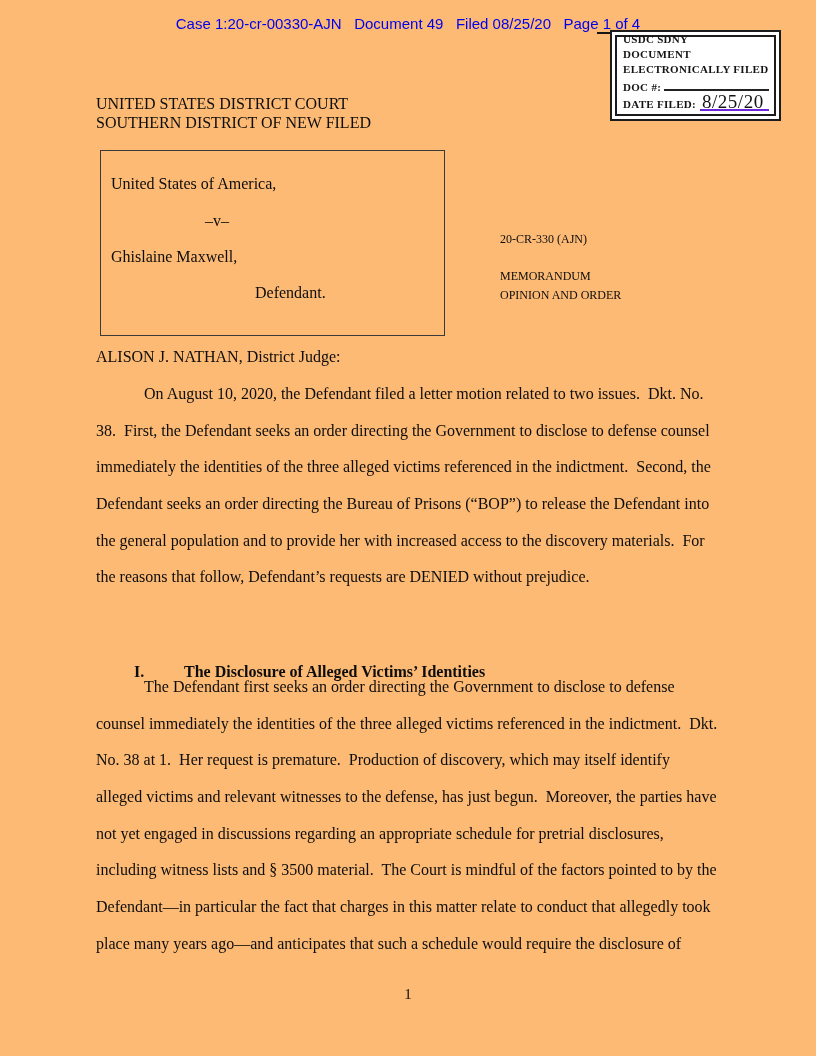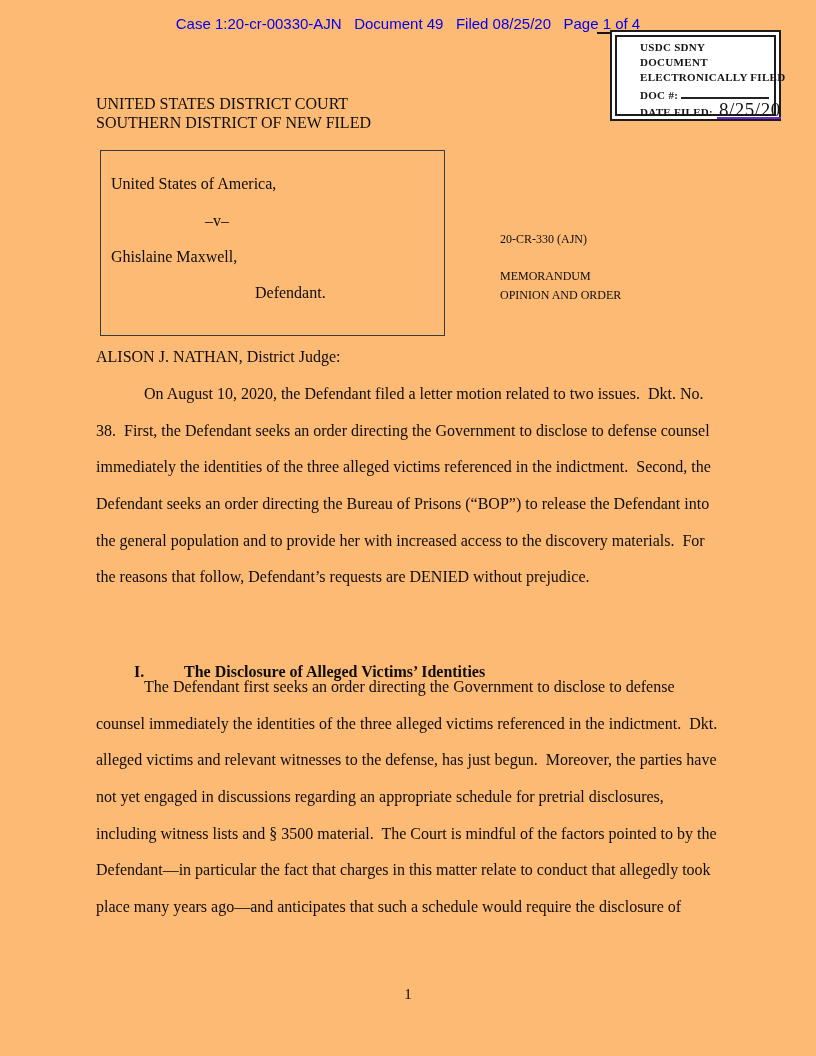--- a/index.html
+++ b/index.html
@@ -37,25 +37,25 @@
     top: 30px; left: 610px;
     width: 171px; height: 91px;
     border: 2px solid #1c1c1c;
     box-sizing: border-box;
     background: #ffffff;
   }
   .stamp-inner {
     position: absolute;
     top: 3px; left: 3px; right: 3px; bottom: 3px;
     border: 2px solid #1c1c1c;
-    padding: 3px 5px 2px 23px;
+    padding: 3px 5px 2px 6px;
     box-sizing: border-box;
     display: flex;
     flex-direction: column;
-    justify-content: space-between;
+    justify-content: flex-end;
   }
   .stamp-row {
     font-size: 11px;
     font-weight: bold;
     letter-spacing: 0.3px;
     line-height: 15px;
     color: #141414;
     white-space: nowrap;
     display: flex;
     align-items: baseline;
@@ -210,20 +210,21 @@
     <div class="bline">the reasons that follow, Defendant’s requests are DENIED without prejudice.</div>
   </div>
 
   <div class="section-heading">
     <span class="roman">I.</span><span>The Disclosure of Alleged Victims’ Identities</span>
   </div>
 
   <div class="para para2">
     <div class="bline indent">The Defendant first seeks an order directing the Government to disclose to defense</div>
     <div class="bline">counsel immediately the identities of the three alleged victims referenced in the indictment.  Dkt.</div>
+    <div class="bline">No. 38 at 1.  Her request is premature.  Production of discovery, which may itself identify</div>
     <div class="bline">alleged victims and relevant witnesses to the defense, has just begun.  Moreover, the parties have</div>
     <div class="bline">not yet engaged in discussions regarding an appropriate schedule for pretrial disclosures,</div>
     <div class="bline">including witness lists and § 3500 material.  The Court is mindful of the factors pointed to by the</div>
     <div class="bline">Defendant—in particular the fact that charges in this matter relate to conduct that allegedly took</div>
     <div class="bline">place many years ago—and anticipates that such a schedule would require the disclosure of</div>
   </div>
 
   <div class="page-number">1</div>
 
 </div>

